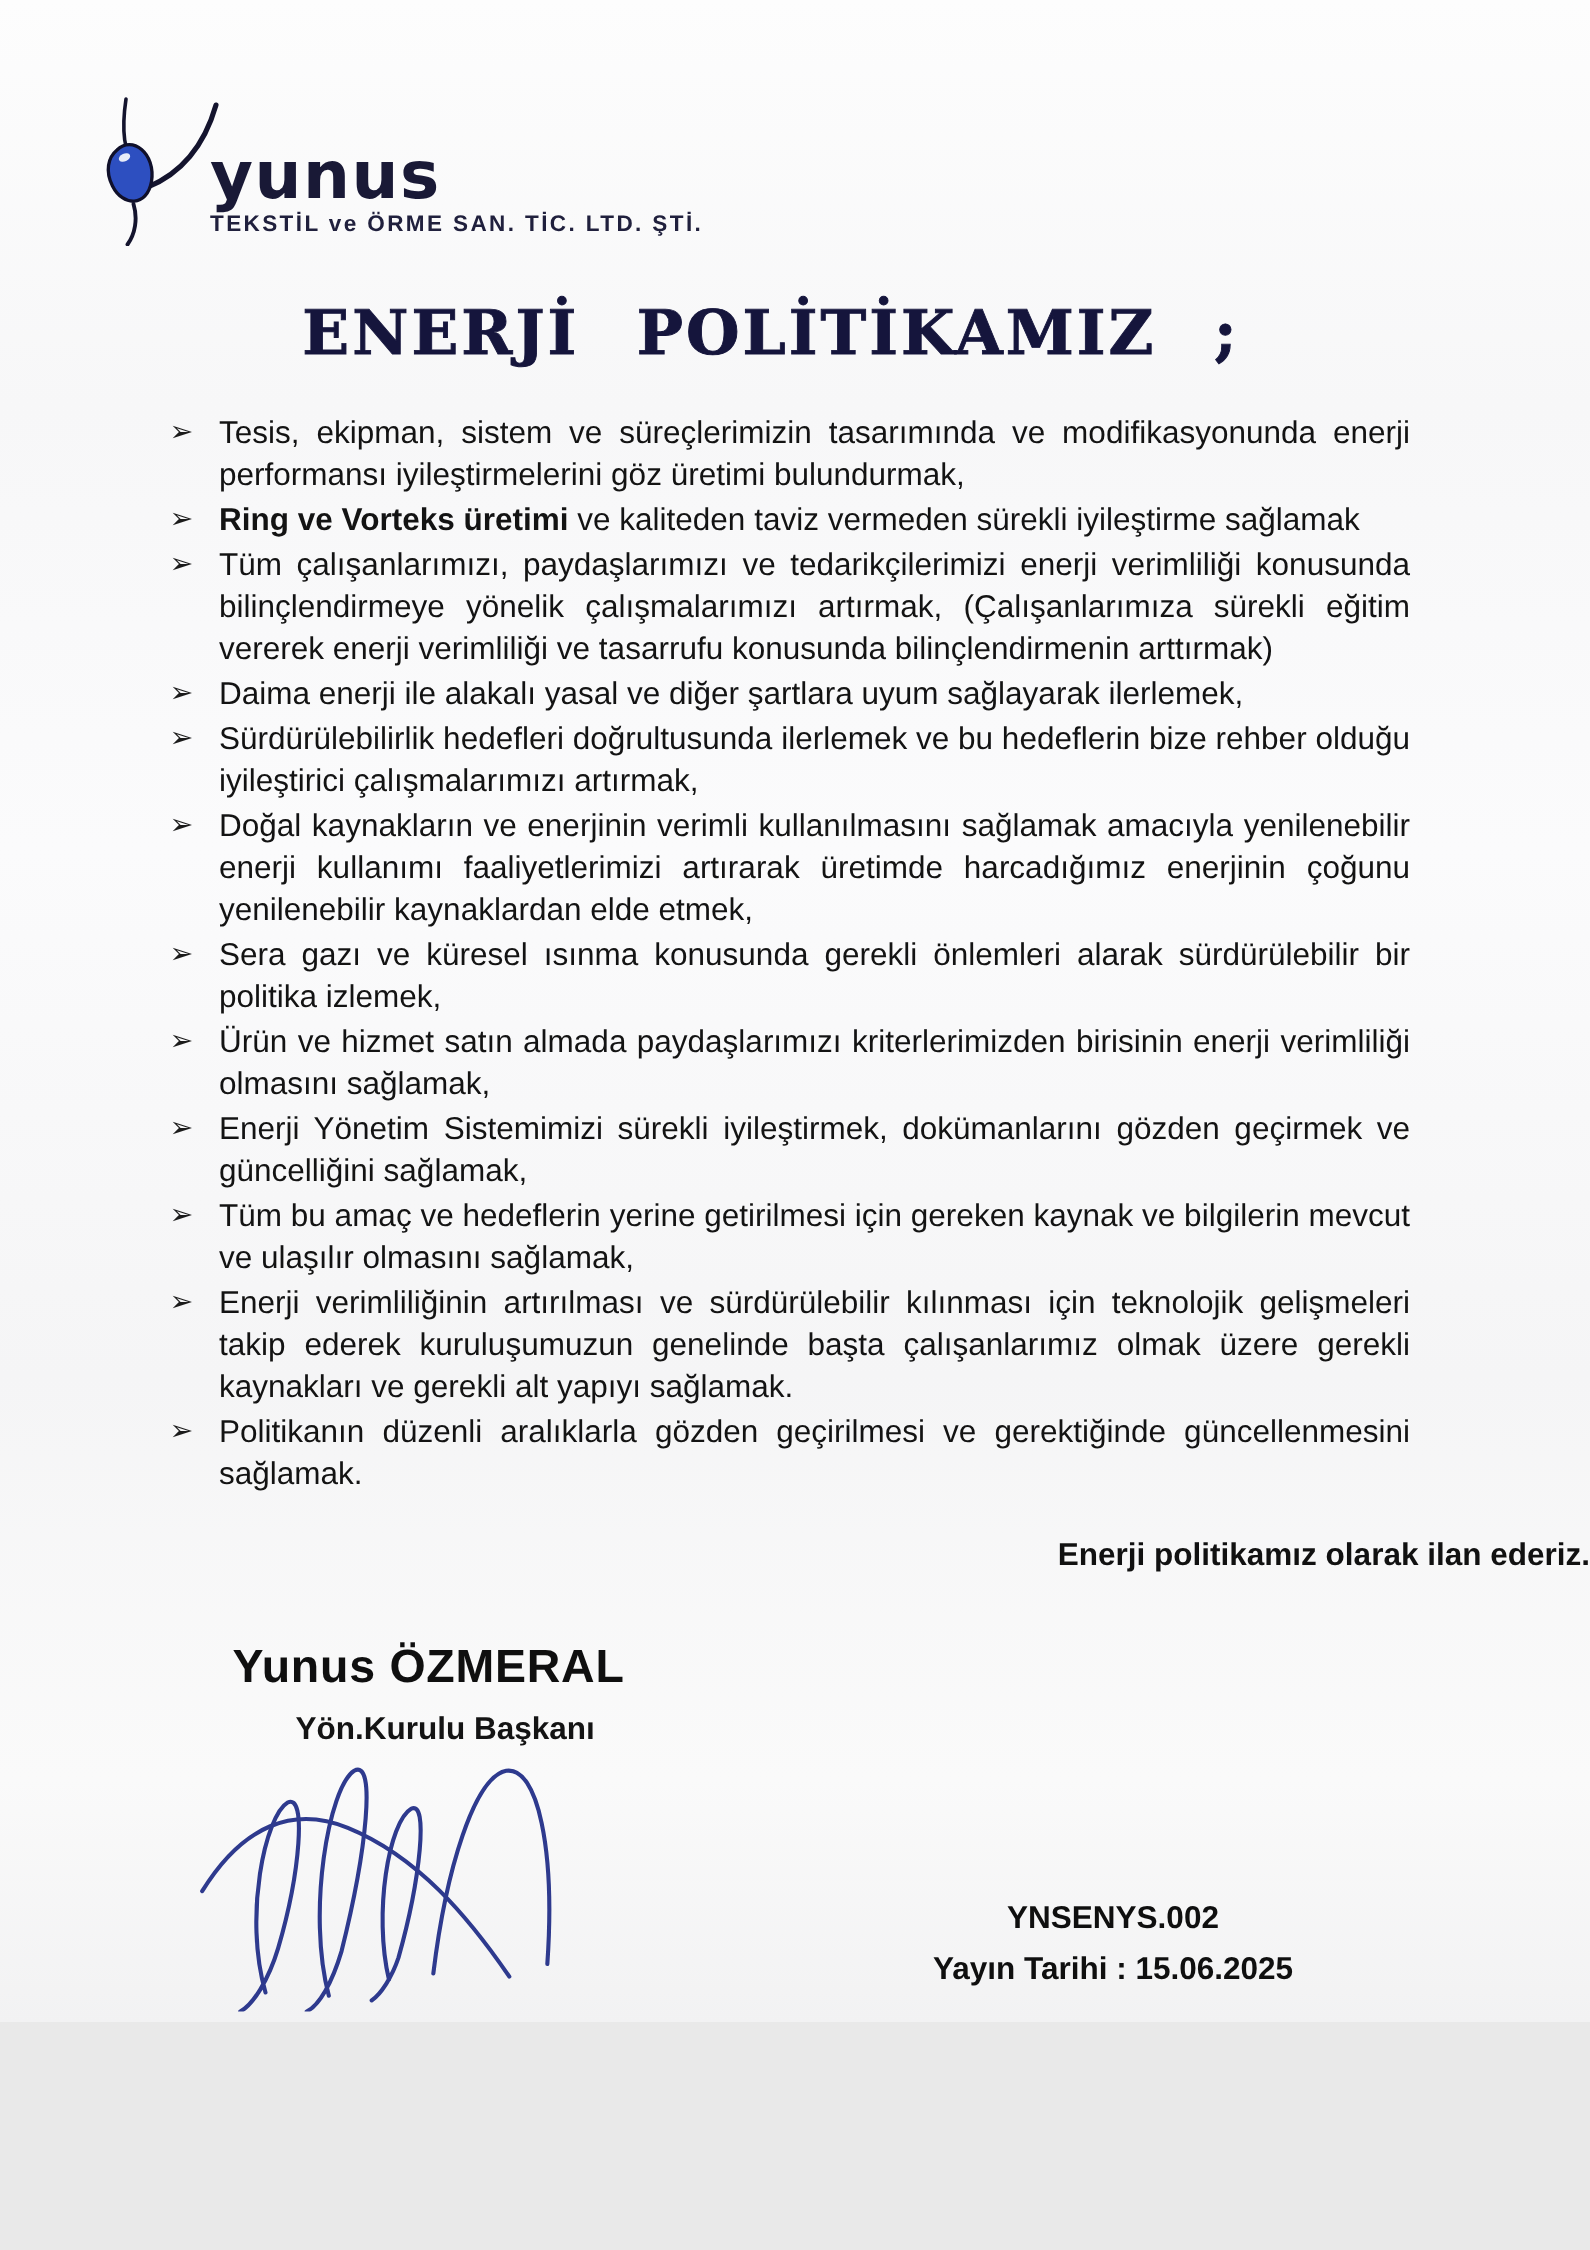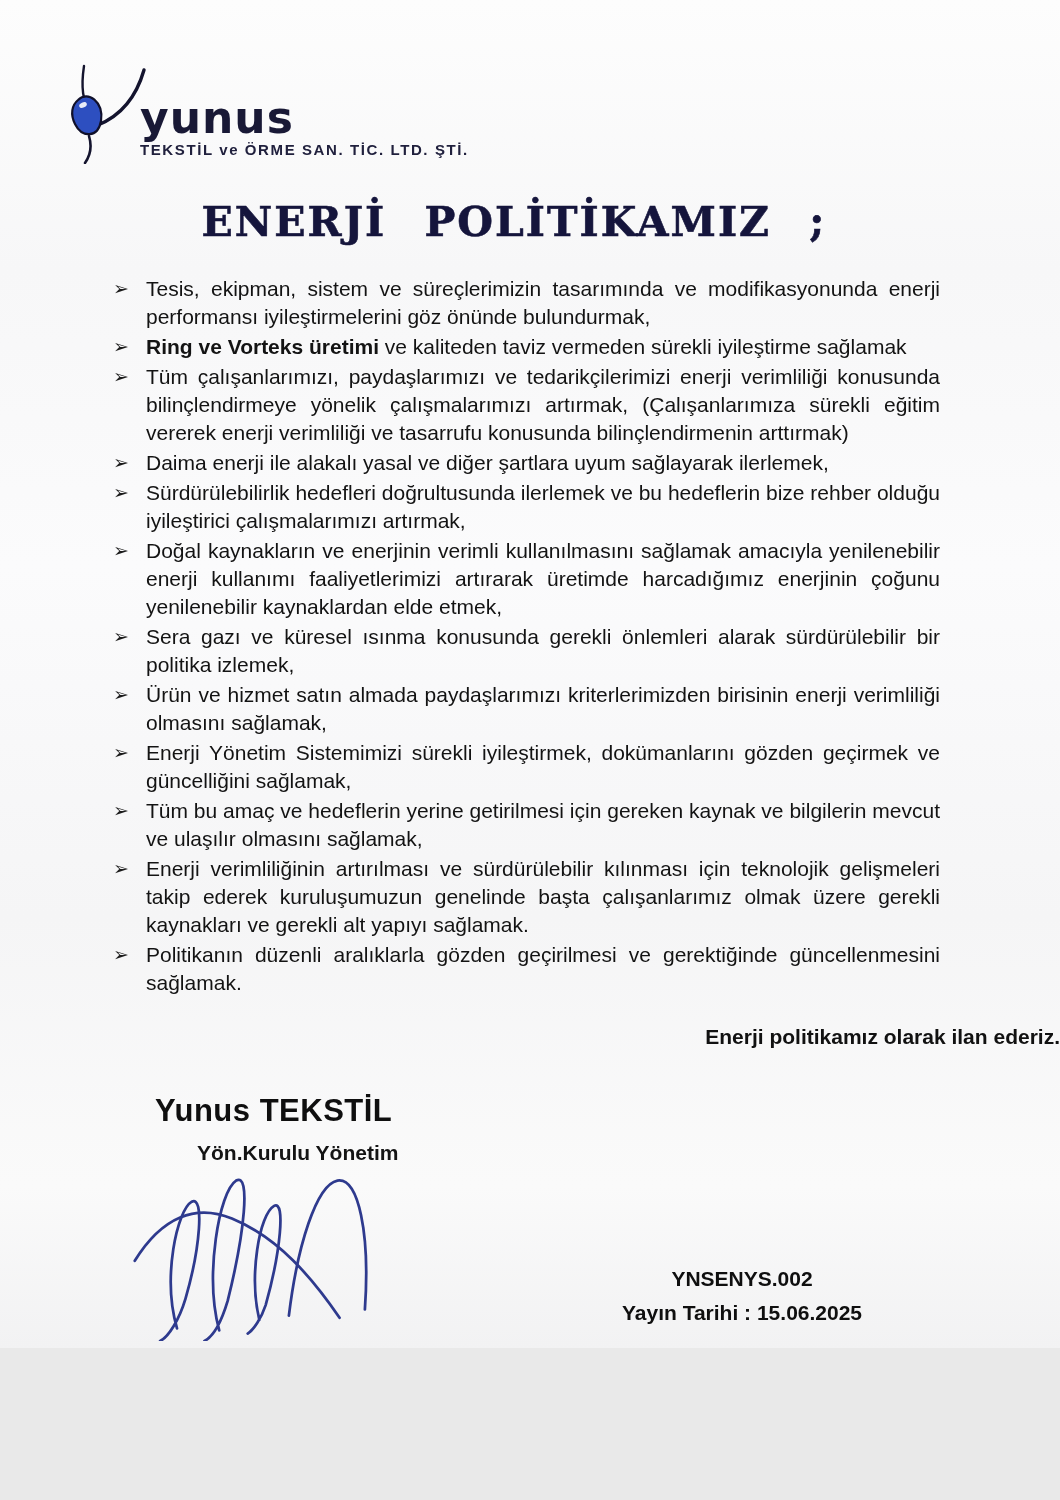--- a/index.html
+++ b/index.html
@@ -118,39 +118,39 @@
     </svg>
     <span class="logo-textwrap">
       <span class="logo-word">yunus</span>
       <span class="logo-tagline">TEKSTİL ve ÖRME SAN. TİC. LTD. ŞTİ.</span>
     </span>
   </div>
 
   <h1 class="doc-title">ENERJİ POLİTİKAMIZ ;</h1>
 
   <ul class="policy-list">
-      <li><span class="marker">➢</span><span>Tesis, ekipman, sistem ve süreçlerimizin tasarımında ve modifikasyonunda enerji performansı iyileştirmelerini göz önünde bulundurmak,</span></li>
+      <li><span class="marker">➢</span><span>Tesis, ekipman, sistem ve süreçlerimizin tasarımında ve modifikasyonunda enerji performansı iyileştirmelerini göz üretimi bulundurmak,</span></li>
       <li><span class="marker">➢</span><b>Ring ve Vorteks üretimi</b><span> ve kaliteden taviz vermeden sürekli iyileştirme sağlamak</span></li>
       <li><span class="marker">➢</span><span>Tüm çalışanlarımızı, paydaşlarımızı ve tedarikçilerimizi enerji verimliliği konusunda bilinçlendirmeye yönelik çalışmalarımızı artırmak, (Çalışanlarımıza sürekli eğitim vererek enerji verimliliği ve tasarrufu konusunda bilinçlendirmenin arttırmak)</span></li>
       <li><span class="marker">➢</span><span>Daima enerji ile alakalı yasal ve diğer şartlara uyum sağlayarak ilerlemek,</span></li>
       <li><span class="marker">➢</span><span>Sürdürülebilirlik hedefleri doğrultusunda ilerlemek ve bu hedeflerin bize rehber olduğu iyileştirici çalışmalarımızı artırmak,</span></li>
       <li><span class="marker">➢</span><span>Doğal kaynakların ve enerjinin verimli kullanılmasını sağlamak amacıyla yenilenebilir enerji kullanımı faaliyetlerimizi artırarak üretimde harcadığımız enerjinin çoğunu yenilenebilir kaynaklardan elde etmek,</span></li>
       <li><span class="marker">➢</span><span>Sera gazı ve küresel ısınma konusunda gerekli önlemleri alarak sürdürülebilir bir politika izlemek,</span></li>
       <li><span class="marker">➢</span><span>Ürün ve hizmet satın almada paydaşlarımızı kriterlerimizden birisinin enerji verimliliği olmasını sağlamak,</span></li>
       <li><span class="marker">➢</span><span>Enerji Yönetim Sistemimizi sürekli iyileştirmek, dokümanlarını gözden geçirmek ve güncelliğini sağlamak,</span></li>
       <li><span class="marker">➢</span><span>Tüm bu amaç ve hedeflerin yerine getirilmesi için gereken kaynak ve bilgilerin mevcut ve ulaşılır olmasını sağlamak,</span></li>
       <li><span class="marker">➢</span><span>Enerji verimliliğinin artırılması ve sürdürülebilir kılınması için teknolojik gelişmeleri takip ederek kuruluşumuzun genelinde başta çalışanlarımız olmak üzere gerekli kaynakları ve gerekli alt yapıyı sağlamak.</span></li>
       <li><span class="marker">➢</span><span>Politikanın düzenli aralıklarla gözden geçirilmesi ve gerektiğinde güncellenmesini sağlamak.</span></li>
     </ul>
 
   <p class="closing">Enerji politikamız olarak ilan ederiz.</p>
 
   <div class="sig-block">
-    <div class="sig-name">Yunus TEKSTİL</div>
-    <div class="sig-role">Yön.Kurulu Yönetim</div>
+    <div class="sig-name">Yunus ÖZMERAL</div>
+    <div class="sig-role">Yön.Kurulu Başkanı</div>
     <svg class="sig-ink" width="265" height="190" viewBox="0 0 250 180">
       <g fill="none" stroke="#2e3a8e" stroke-width="2.6" stroke-linecap="round">
         <path d="M4,104 C30,62 62,50 96,64 C140,82 172,120 198,158"></path>
         <path d="M44,168 C30,120 44,56 58,48 C70,42 66,92 52,140 C46,160 36,176 28,180"></path>
         <path d="M84,170 C70,118 84,38 100,28 C114,20 108,78 92,142 C86,162 78,176 70,180"></path>
         <path d="M122,160 C112,118 122,60 136,52 C147,46 142,96 128,146 C124,158 117,169 111,173"></path>
         <path d="M150,156 C158,90 176,32 196,28 C216,25 227,78 222,150"></path>
       </g>
     </svg>
   </div>

